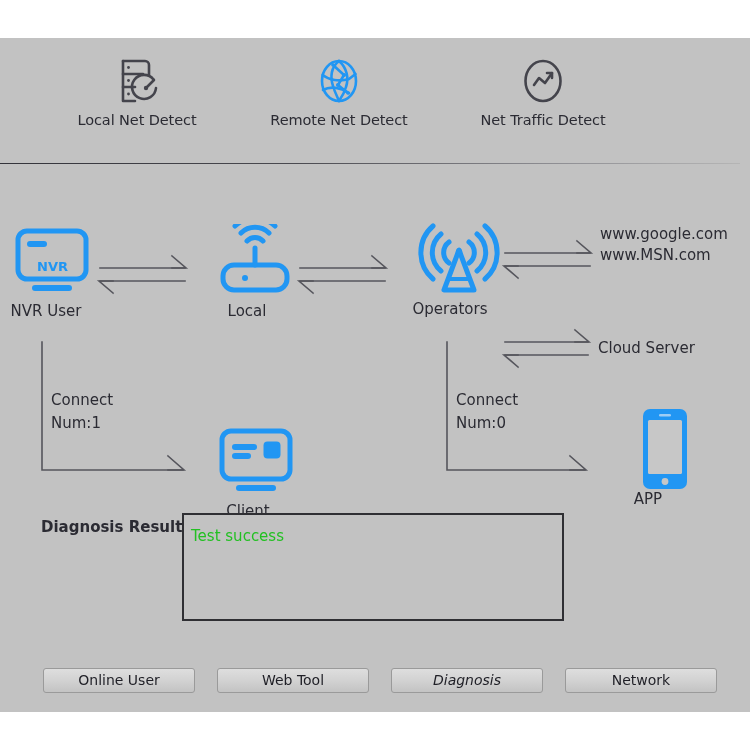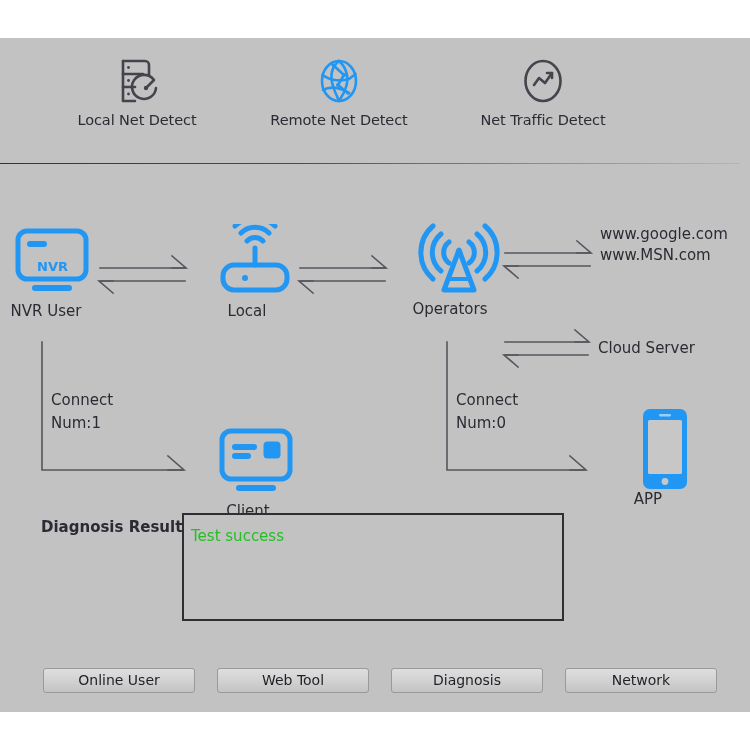--- a/index.html
+++ b/index.html
@@ -124,21 +124,21 @@
     font-family: "DejaVu Sans", "Liberation Sans", sans-serif;
     font-size: 14px;
     color: #1f1f26;
     cursor: pointer;
     padding: 0;
     line-height: 23px;
     text-align: center;
   }
   #btn-0 { left: 43px; }
   #btn-1 { left: 217px; }
-  #btn-2 { left: 391px; }
+  #btn-2 { left: 391px; font-style: italic; }
   #btn-3 { left: 565px; }
 </style>
 </head>
 <body>
 
 <div id="app">
 
   <div class="detect-row">
 
     <div class="detect-item" id="detect-1">

